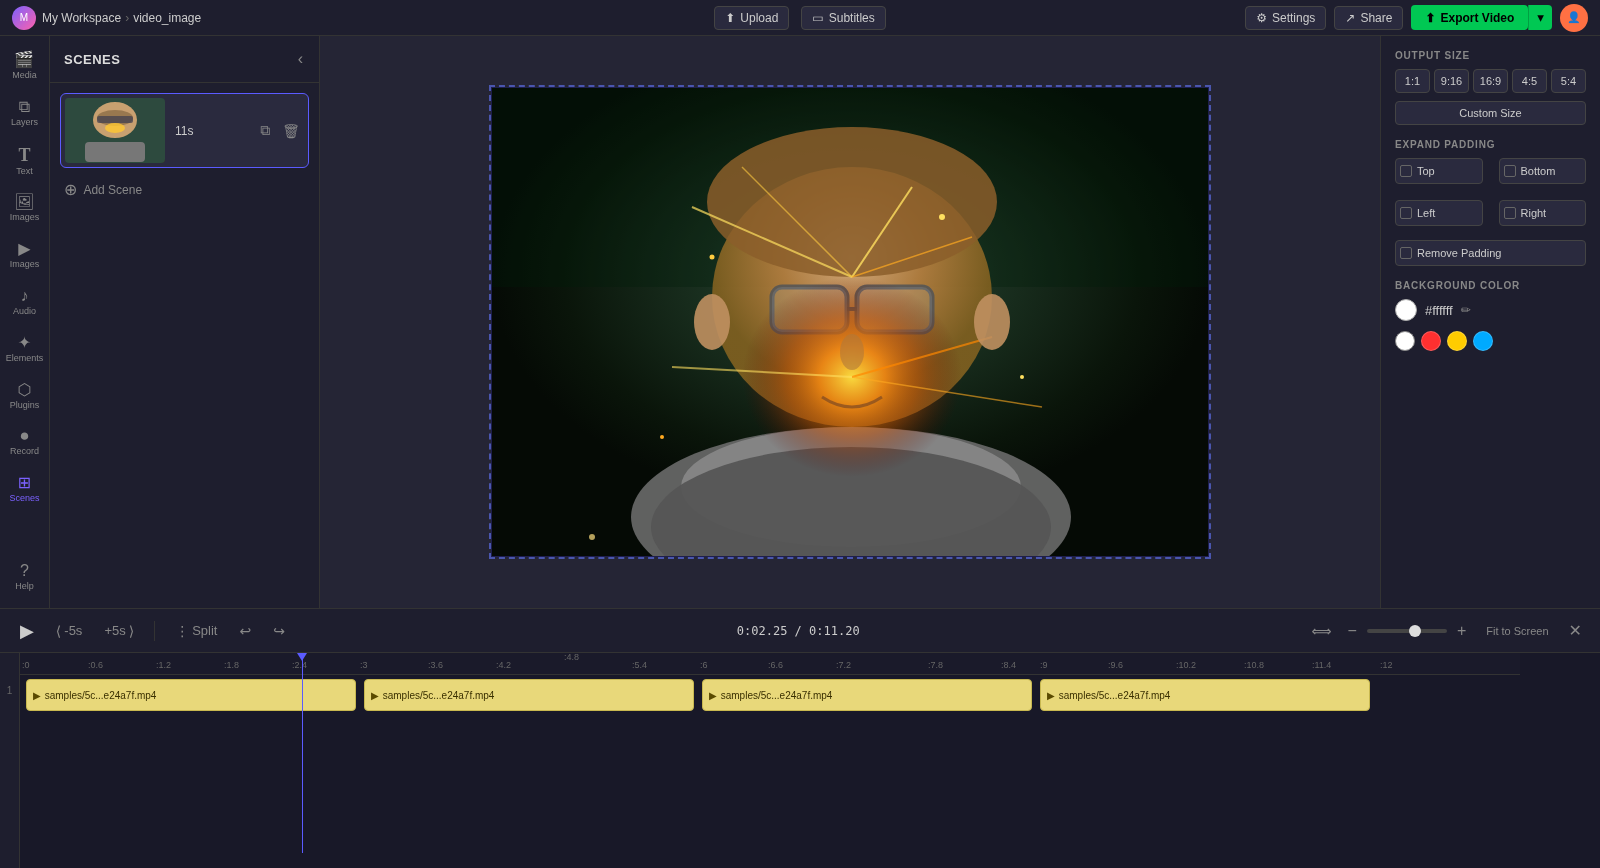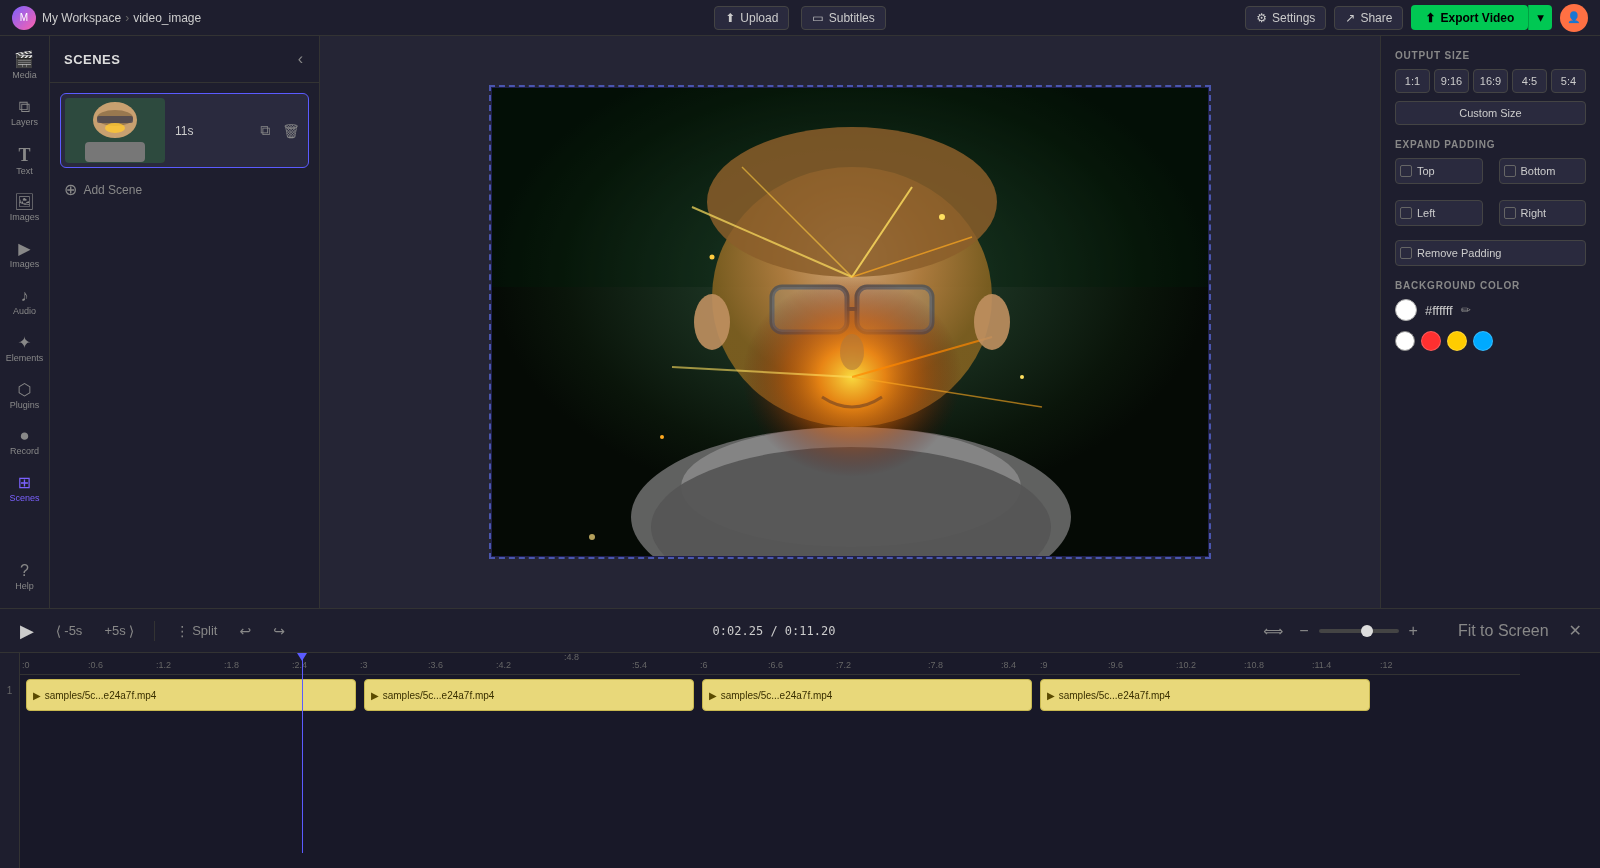--- a/index.html
+++ b/index.html
@@ -80,21 +80,21 @@
     .timeline-controls { height: 44px; background: #1e1e2e; border-bottom: 1px solid #333; display: flex; align-items: center; padding: 0 14px; gap: 10px; }
     .ctrl-btn { background: none; border: none; color: #888; cursor: pointer; padding: 4px 6px; border-radius: 3px; font-size: 14px; display: flex; align-items: center; gap: 3px; }
     .ctrl-btn-text { font-size: 13px; }
     .ctrl-separator { width: 1px; height: 20px; background: #333; margin: 0 4px; }
     .play-btn { background: none; border: none; color: #ccc; cursor: pointer; font-size: 18px; padding: 2px 6px; }
     .time-display { color: #ccc; font-size: 12px; font-family: monospace; flex: 1; text-align: center; }
     .zoom-controls { display: flex; align-items: center; gap: 6px; }
     .zoom-btn { background: none; border: none; color: #888; cursor: pointer; font-size: 16px; padding: 2px 4px; }
     .zoom-slider { width: 80px; height: 4px; background: #444; border-radius: 2px; position: relative; }
     .zoom-thumb { width: 12px; height: 12px; background: #ddd; border-radius: 50%; position: absolute; top: -4px; left: 60%; transform: translateX(-50%); cursor: pointer; }
-    .fit-screen-btn { background: none; border: none; color: #888; cursor: pointer; font-size: 16px; white-space: nowrap; padding: 4px 6px; border-radius: 3px; margin-left: 20px; }
+    .fit-screen-btn { background: none; border: none; color: #888; cursor: pointer; font-size: 11px; white-space: nowrap; padding: 4px 6px; border-radius: 3px; }
     .close-btn { background: none; border: none; color: #888; cursor: pointer; font-size: 16px; padding: 4px; }
 
     
     .timeline { flex: 1; display: flex; overflow: hidden; }
     .timeline-track-labels { width: 20px; background: #1e1e2e; border-right: 1px solid #333; display: flex; flex-direction: column; align-items: center; padding-top: 22px; }
     .track-num { color: #666; font-size: 10px; padding: 10px 0; }
     .timeline-content { flex: 1; overflow-x: auto; overflow-y: hidden; position: relative; }
     .timeline-ruler { height: 22px; background: #1a1a2a; border-bottom: 1px solid #333; display: flex; align-items: flex-end; padding-bottom: 3px; position: relative; }
     .ruler-label { font-size: 9px; color: #666; }
     .playhead { position: absolute; top: 0; width: 1px; background: #5b5bff; z-index: 10; pointer-events: none; }

